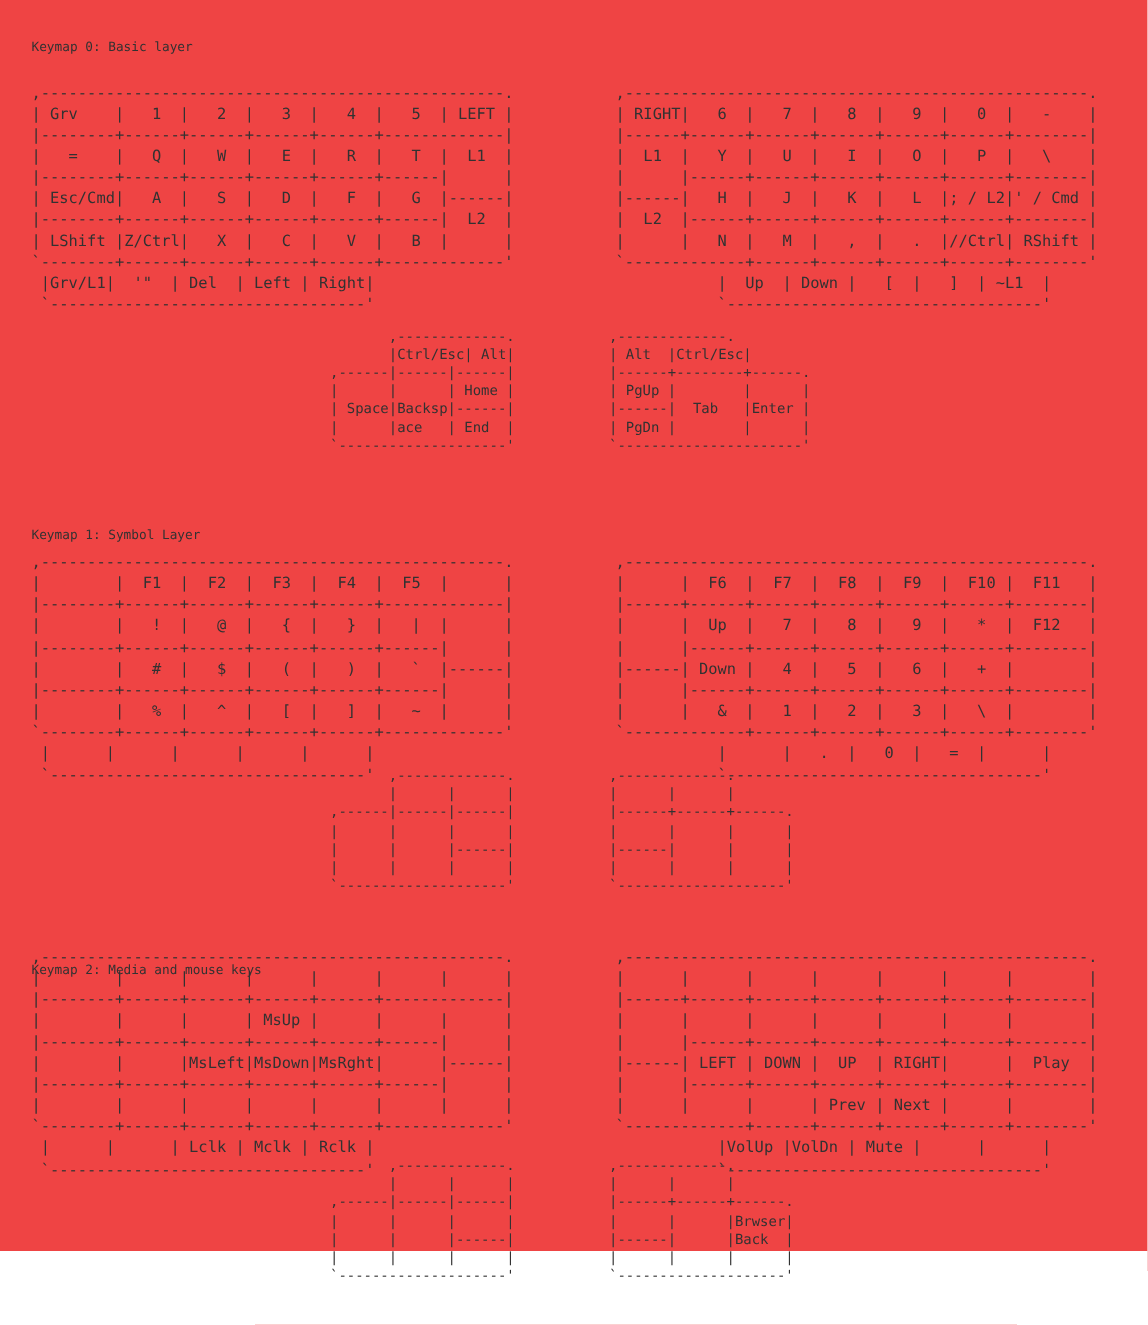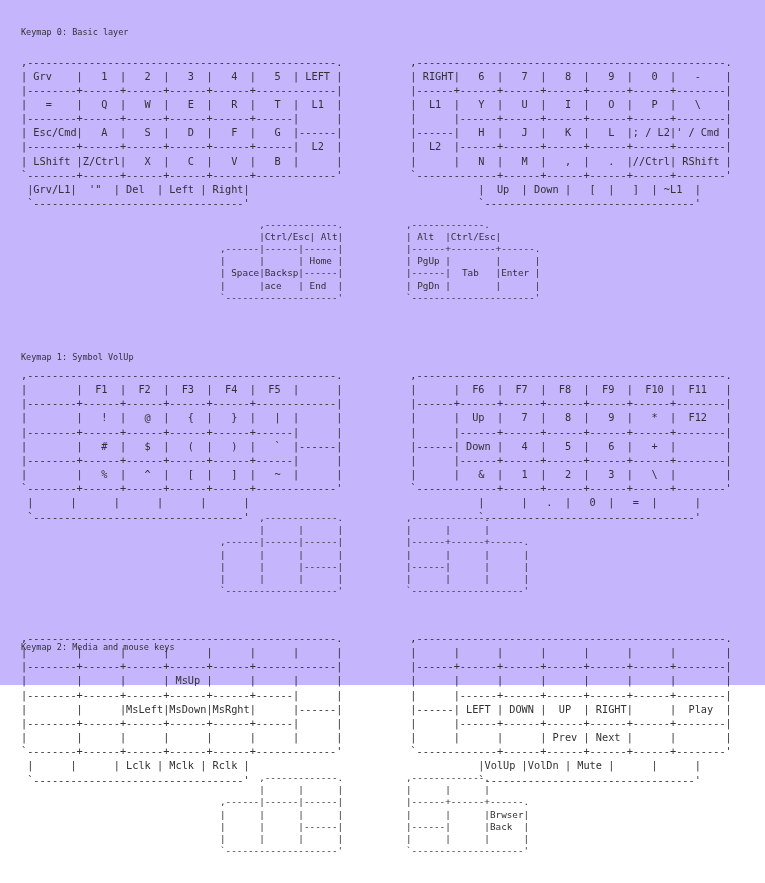--- a/index.html
+++ b/index.html
@@ -6,22 +6,22 @@
     margin: 0;
     padding: 0;
     width: 765px;
     height: 883px;
     background: #ffffff;
     overflow: hidden;
   }
   .doc {
     position: relative;
     width: 765px;
-    height: 685px;
-    background: #c4b5fd;
+    height: 834px;
+    background: #ef4444;
     color: #323232;
   }
   .km-title {
     position: absolute;
     left: 21px;
     font-family: "DejaVu Sans Mono", monospace;
     font-size: 8.5px;
     line-height: 11px;
     white-space: pre;
     color: #323232;
@@ -83,21 +83,21 @@
 |      |ace   | End  |
 `--------------------'</pre>
   <pre id="tright-0" class="art thumb-art thumb-right">,-------------.
 | Alt  |Ctrl/Esc|
 |------+--------+------.
 | PgUp |        |      |
 |------|  Tab   |Enter |
 | PgDn |        |      |
 `----------------------'</pre>
 
-  <div id="title-1" class="km-title">Keymap 1: Symbol VolUp</div>
+  <div id="title-1" class="km-title">Keymap 1: Symbol Layer</div>
   <pre id="main-1" class="art main-art">,--------------------------------------------------.           ,--------------------------------------------------.
 |        |  F1  |  F2  |  F3  |  F4  |  F5  |      |           |      |  F6  |  F7  |  F8  |  F9  |  F10 |  F11   |
 |--------+------+------+------+------+-------------|           |------+------+------+------+------+------+--------|
 |        |   !  |   @  |   {  |   }  |   |  |      |           |      |  Up  |   7  |   8  |   9  |   *  |  F12   |
 |--------+------+------+------+------+------|      |           |      |------+------+------+------+------+--------|
 |        |   #  |   $  |   (  |   )  |   `  |------|           |------| Down |   4  |   5  |   6  |   +  |        |
 |--------+------+------+------+------+------|      |           |      |------+------+------+------+------+--------|
 |        |   %  |   ^  |   [  |   ]  |   ~  |      |           |      |   &amp;  |   1  |   2  |   3  |   \  |        |
 `--------+------+------+------+------+-------------'           `-------------+------+------+------+------+--------'
  |      |      |      |      |      |                                     |      |   .  |   0  |   =  |      |

